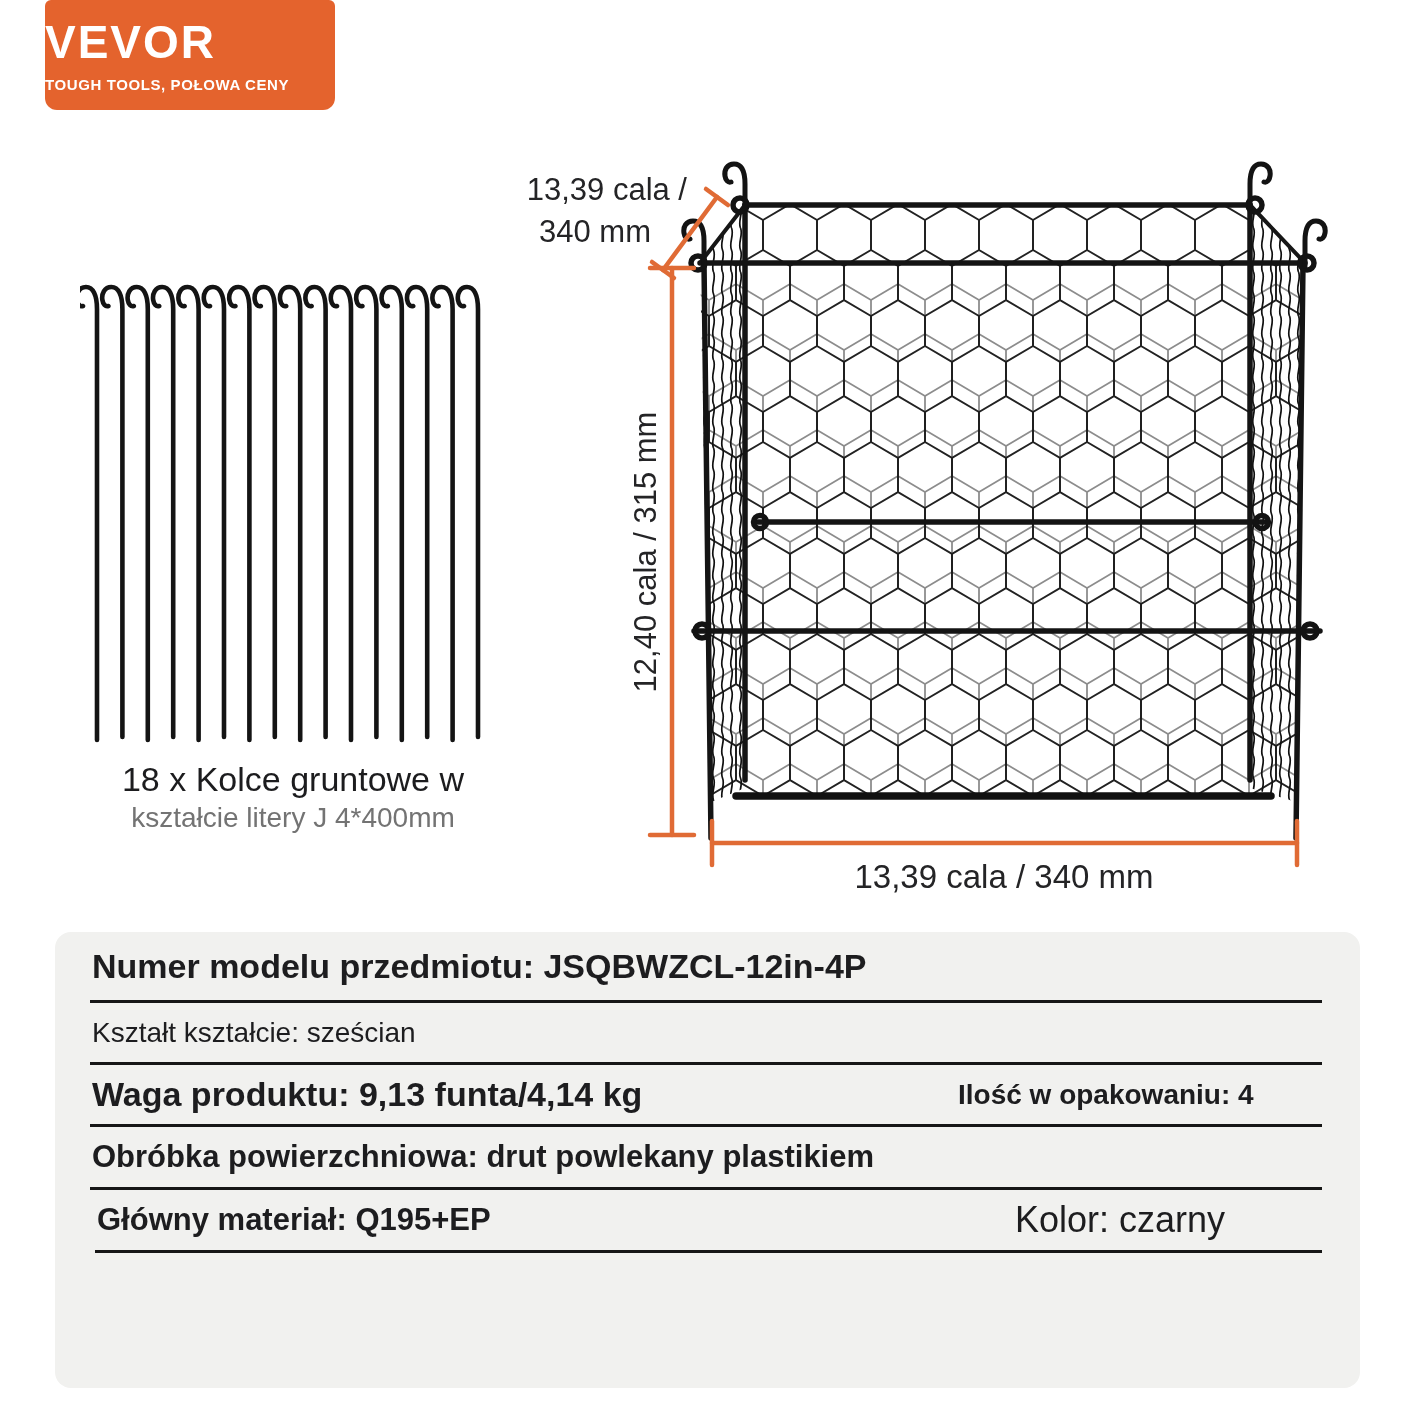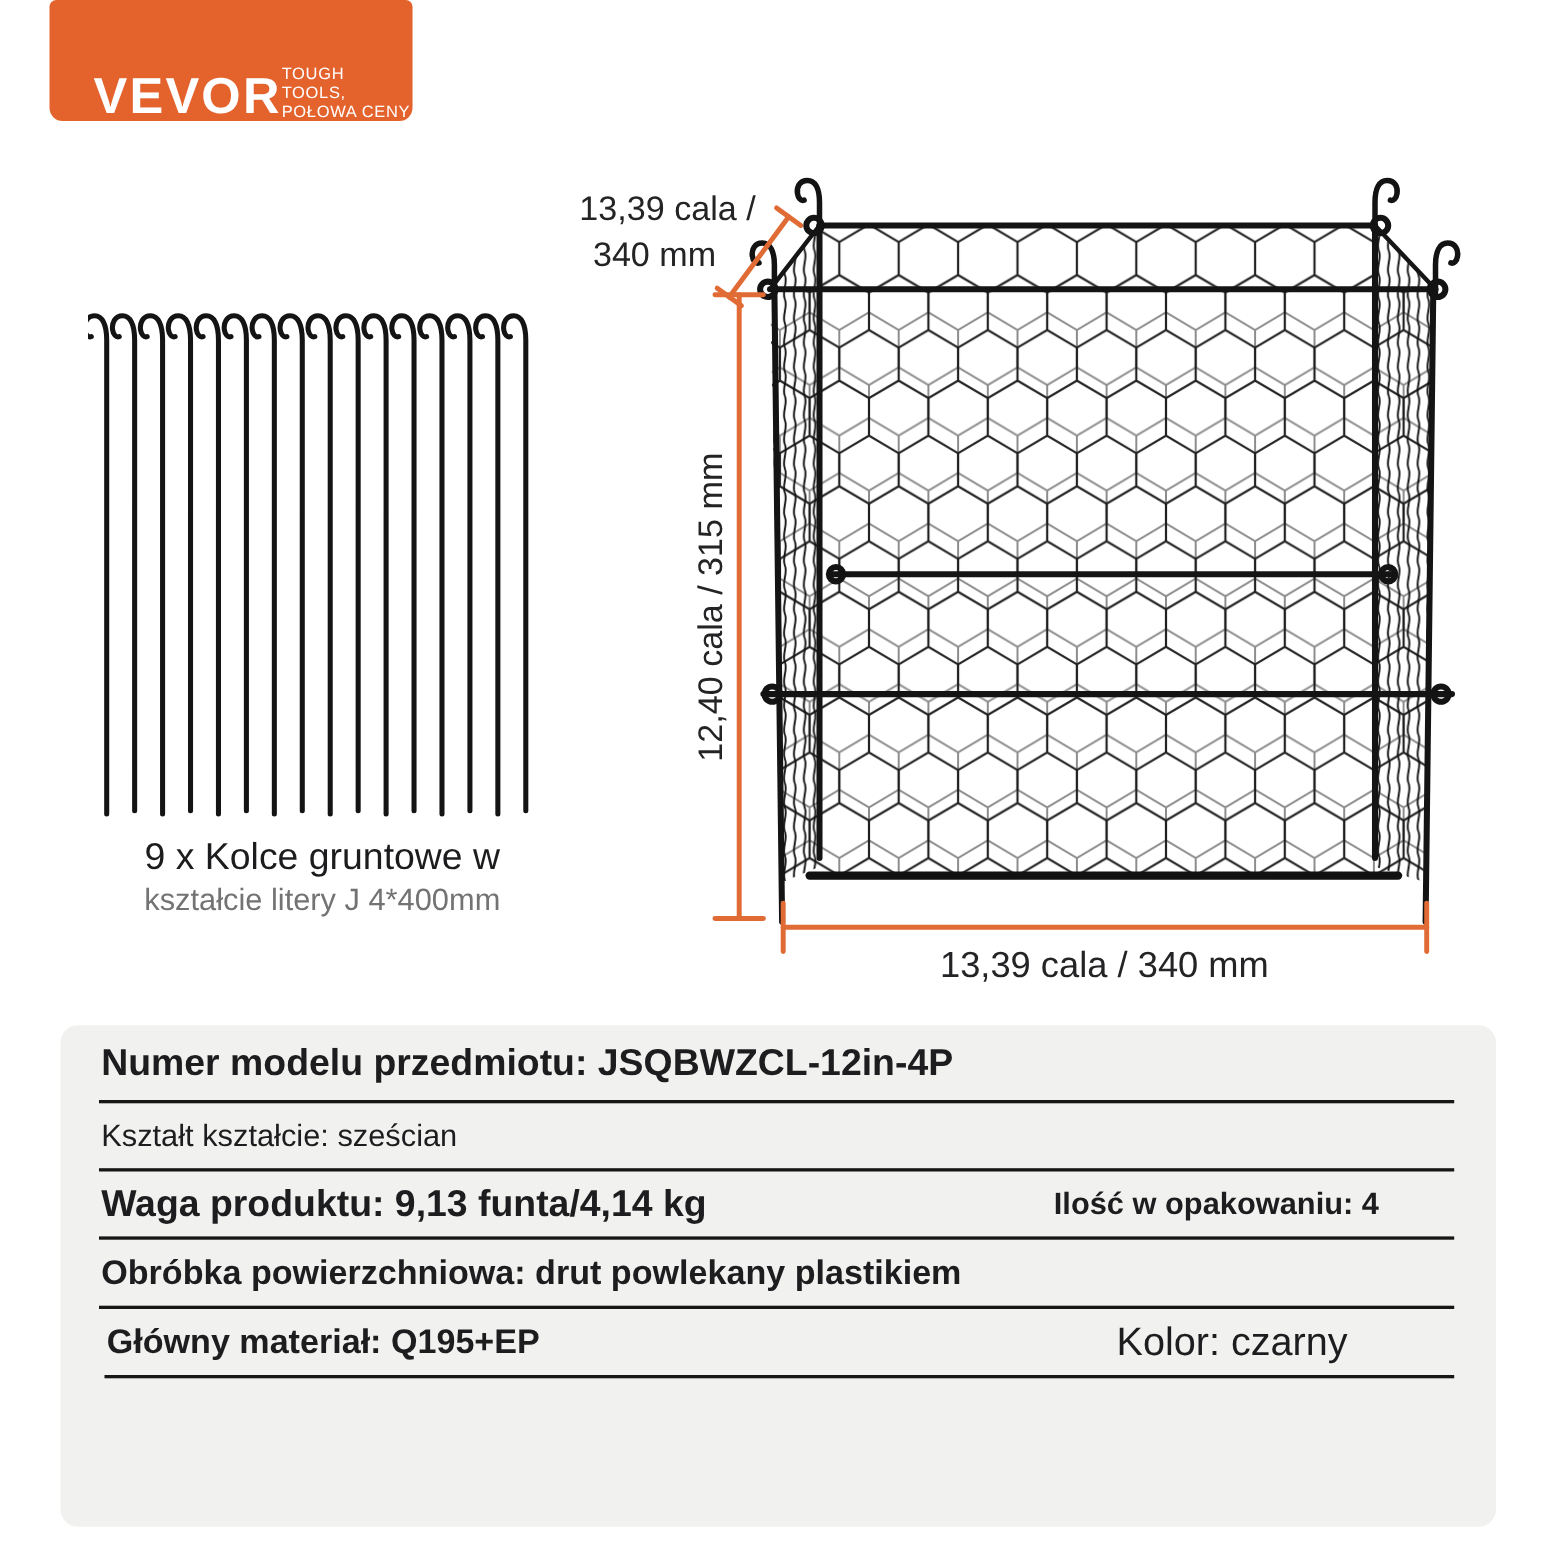--- a/index.html
+++ b/index.html
@@ -2,23 +2,23 @@
 <html style="--accent: #e4632d; --dimc: #e06b35;"><head>
 <meta charset="utf-8">
 <style>
   html,body{margin:0;padding:0;background:#ffffff;}
   body{font-family:"Liberation Sans","DejaVu Sans",sans-serif;color:#1d1d1f;}
   .page{position:relative;width:1414px;height:1414px;background:#fff;overflow:hidden;}
 
   
   .logo{position:absolute;left:45px;top:0;width:290px;height:110px;
         background:var(--accent,#e4632d);border-radius:6px 6px 12px 12px;
-        display:flex;flex-direction:row;align-items:flex-end;justify-content:center;padding-left:40px;}
+        display:flex;flex-direction:column;align-items:flex-start;justify-content:center;}
   .logo .brand{color:#fff;font-size:46px;font-weight:700;letter-spacing:2px;line-height:1;margin-top:2px;}
-  .logo .tagline{color:#fff;font-size:15px;font-weight:400;letter-spacing:.6px;margin-top:11px;}
+  .logo .tagline{color:#fff;font-size:15px;font-weight:700;letter-spacing:.6px;margin-top:11px;}
 
   
   .stakes-svg{position:absolute;left:80px;top:275px;}
   .stakes-svg path{fill:none;stroke:#141414;stroke-width:4.6;stroke-linecap:round;}
   .stakes-caption{position:absolute;left:88px;top:760px;width:410px;text-align:center;}
   .stakes-caption .l1{font-size:34px;font-weight:500;color:#1c1c1e;}
   .stakes-caption .l2{font-size:28px;font-weight:400;color:#737373;margin-top:3px;}
 
   
   .cage-svg{position:absolute;left:520px;top:140px;}
@@ -74,21 +74,21 @@
         <path d="M245.6 462 L245.6 34 C245.6 20 241.6 12 234.6 12 C227.6 12 224.6 19 225.6 25 C226.2 29 228.6 32 231.6 31"></path>
         <path d="M271 465 L271 34 C271 20 267 12 260 12 C253 12 250 19 251 25 C251.6 29 254 32 257 31"></path>
         <path d="M296.4 462 L296.4 34 C296.4 20 292.4 12 285.4 12 C278.4 12 275.4 19 276.4 25 C277 29 279.4 32 282.4 31"></path>
         <path d="M321.79999999999995 465 L321.79999999999995 34 C321.79999999999995 20 317.79999999999995 12 310.79999999999995 12 C303.79999999999995 12 300.79999999999995 19 301.79999999999995 25 C302.4 29 304.79999999999995 32 307.79999999999995 31"></path>
         <path d="M347.2 462 L347.2 34 C347.2 20 343.2 12 336.2 12 C329.2 12 326.2 19 327.2 25 C327.8 29 330.2 32 333.2 31"></path>
         <path d="M372.59999999999997 465 L372.59999999999997 34 C372.59999999999997 20 368.59999999999997 12 361.59999999999997 12 C354.59999999999997 12 351.59999999999997 19 352.59999999999997 25 C353.2 29 355.59999999999997 32 358.59999999999997 31"></path>
         <path d="M398 462 L398 34 C398 20 394 12 387 12 C380 12 377 19 378 25 C378.6 29 381 32 384 31"></path>
       </g>
   </svg>
   <div class="stakes-caption">
-    <div class="l1">9 x Kolce gruntowe w</div>
+    <div class="l1">18 x Kolce gruntowe w</div>
     <div class="l2">kształcie litery J 4*400mm</div>
   </div>
 
   <svg class="cage-svg" width="880" height="775" viewBox="0 0 880 775">
     <defs>
       <pattern id="hex" width="54" height="96" patternUnits="userSpaceOnUse">
         <g fill="none" stroke="#161616" stroke-width="2">
           <path d="M27 0 V14 M27 14 L0 30 M27 14 L54 30 M0 30 V64 M54 30 V64 M0 64 L27 80 M54 64 L27 80 M27 80 V96"></path>
         </g>
       </pattern>

